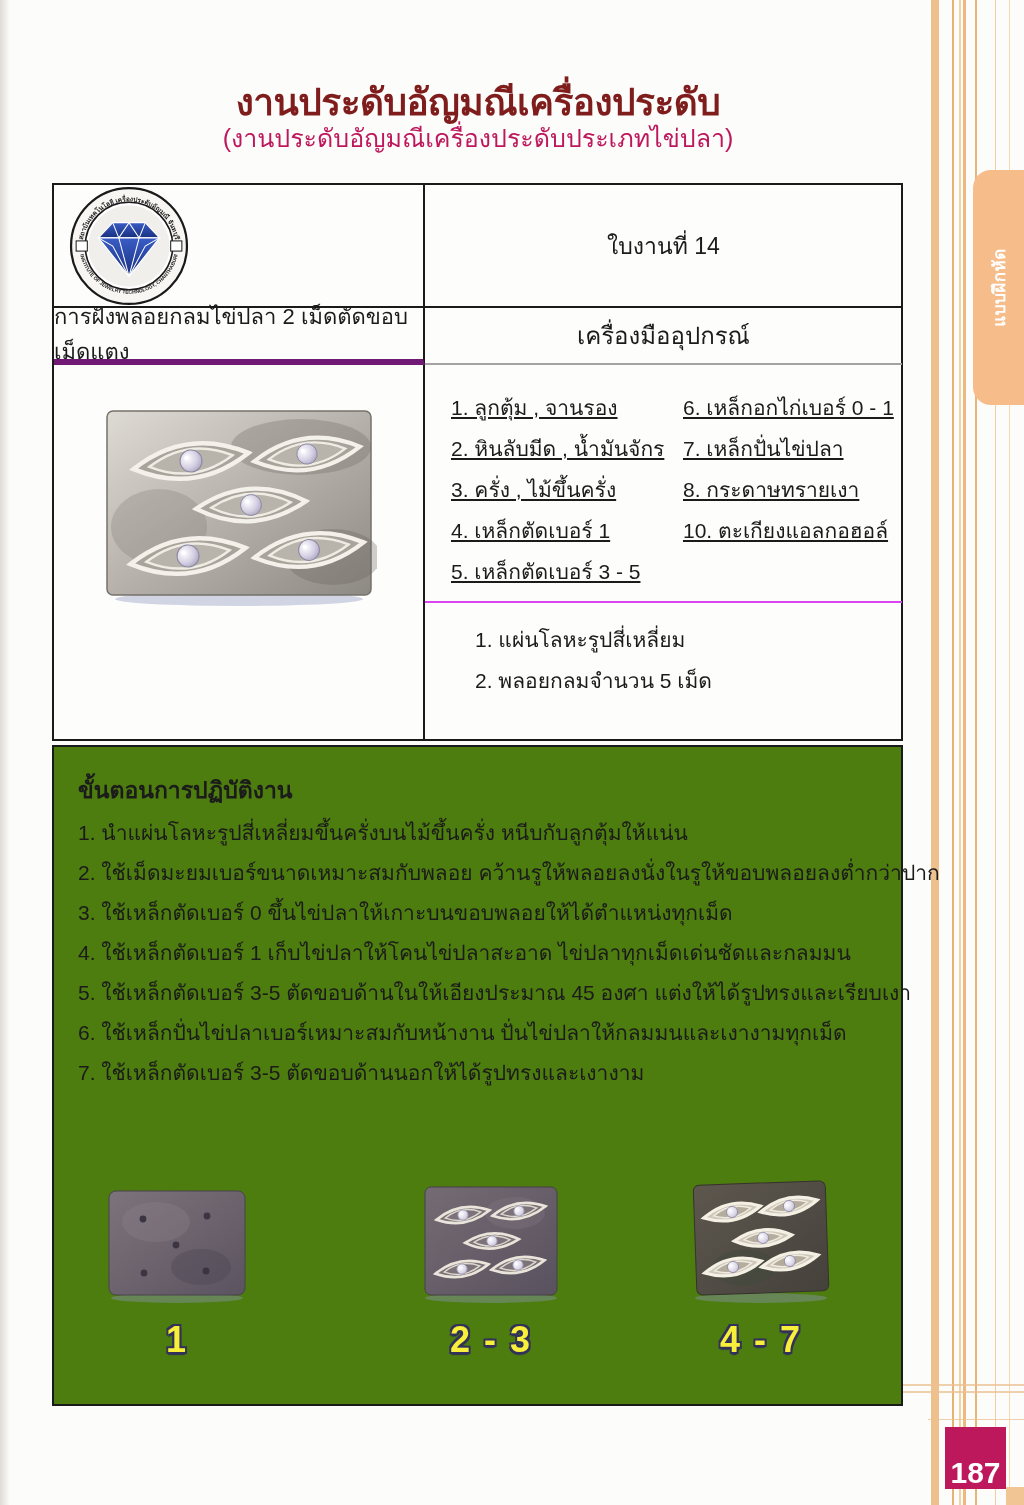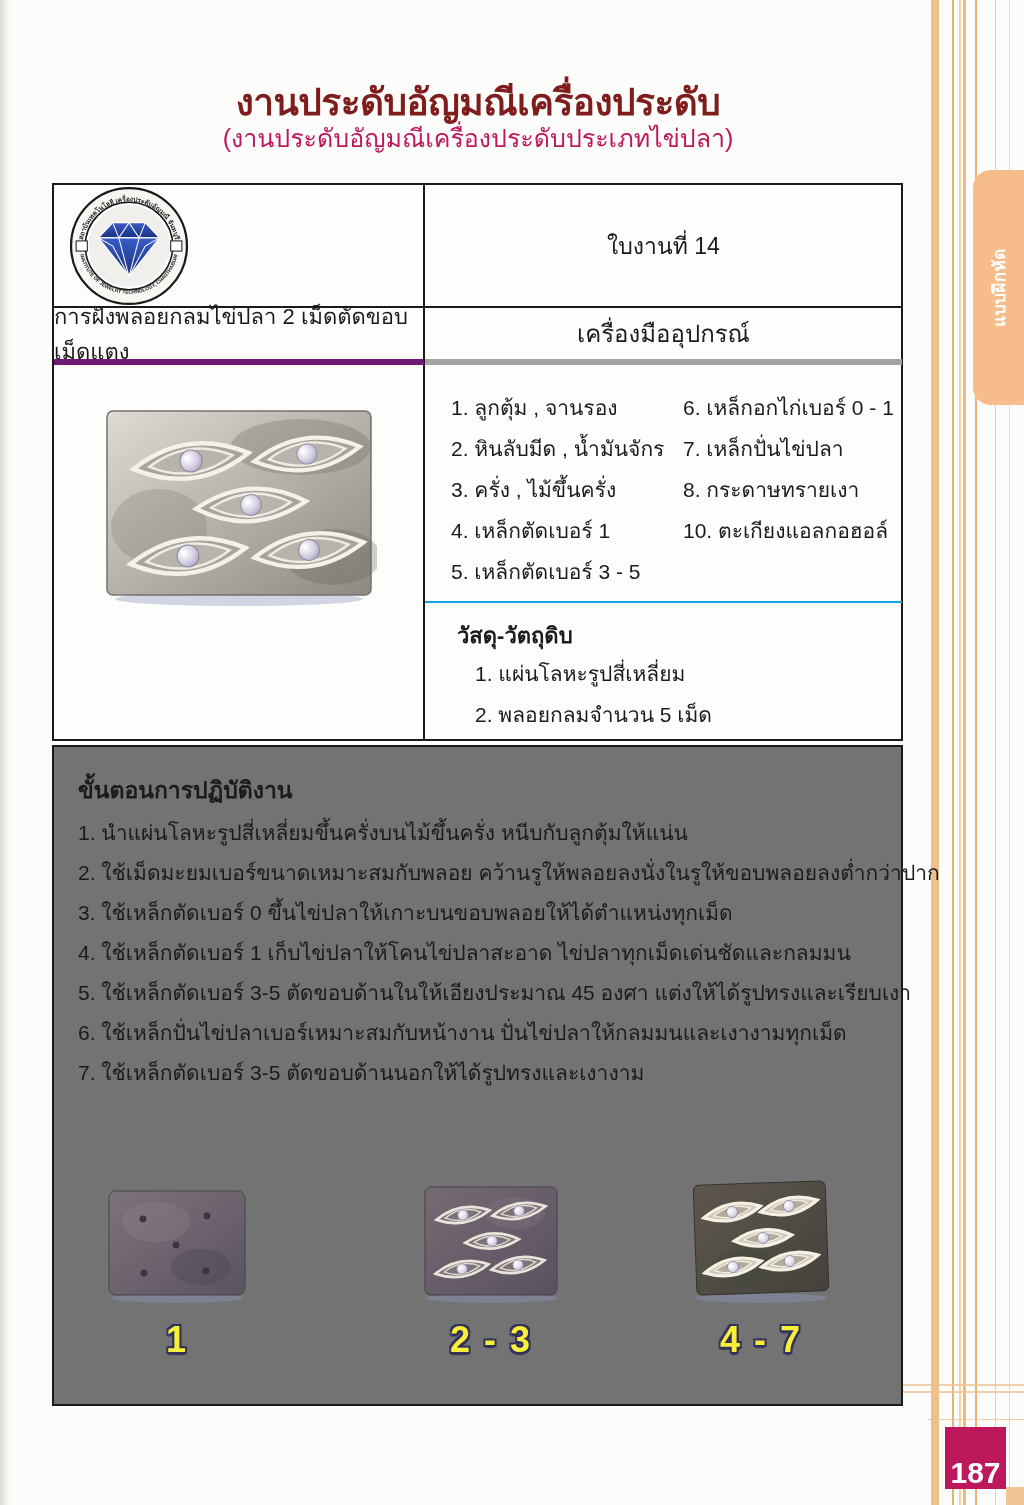--- a/index.html
+++ b/index.html
@@ -43,36 +43,36 @@
   .ws-table{position:absolute;left:52px;top:183px;width:851px;height:558px;
     border:2px solid #1a1a1a;box-sizing:border-box;display:grid;
     grid-template-columns:371px 1fr;grid-template-rows:123px 57px 238px 1fr;background:#fdfdfb;}
   .cell{box-sizing:border-box;}
   .cell-logo{grid-column:1;grid-row:1;border-right:2px solid #1a1a1a;border-bottom:2px solid #1a1a1a;
     display:flex;align-items:center;justify-content:flex-start;padding-left:14px;}
   .cell-sheetno{grid-column:2;grid-row:1;border-bottom:2px solid #1a1a1a;
     display:flex;align-items:center;justify-content:center;font-size:23px;}
   .cell-task{grid-column:1;grid-row:2;border-right:2px solid #1a1a1a;border-bottom:6px solid #701a75;
     display:flex;align-items:center;justify-content:center;font-size:22px;}
-  .cell-toolshead{grid-column:2;grid-row:2;border-bottom:6px solid #a3a3a3;
+  .cell-toolshead{grid-column:2;grid-row:2;border-bottom:2px solid #a3a3a3;
     display:flex;align-items:center;justify-content:center;font-size:24px;}
   .cell-photo{grid-column:1;grid-row:3 / span 2;border-right:2px solid #1a1a1a;
     display:flex;justify-content:center;padding-top:42px;}
-  .cell-tools{grid-column:2;grid-row:3;border-bottom:2px solid #0ea5e9;padding:22px 8px 0 26px;}
+  .cell-tools{grid-column:2;grid-row:3;border-bottom:2px solid #d946ef;padding:22px 8px 0 26px;text-decoration:underline;}
   .cell-materials{grid-column:2;grid-row:4;padding:16px 8px 0 32px;}
 
   .tools-grid{display:grid;grid-template-columns:232px 1fr;}
   .tools-grid div{font-size:21px;line-height:41px;white-space:nowrap;}
 
   .materials-title{font-size:22px;font-weight:bold;line-height:34px;}
   .materials-item{font-size:21px;line-height:41px;padding-left:18px;}
 
   
   .proc-box{position:absolute;left:52px;top:745px;width:851px;height:661px;
-    border:2px solid #1a1a1a;box-sizing:border-box;background:#737373;padding:26px 24px 0 24px;}
+    border:2px solid #1a1a1a;box-sizing:border-box;background:#4d7c0f;padding:26px 24px 0 24px;}
   .proc-header{font-size:23px;font-weight:bold;line-height:34px;margin-bottom:6px;}
   .proc-line{font-size:21px;line-height:40px;white-space:nowrap;}
   .proc-line.cont{padding-left:22px;}
 
   
   .figure{position:absolute;width:170px;text-align:center;}
   .fig-1{left:38px;top:440px;}
   .fig-2{left:352px;top:436px;}
   .fig-3{left:622px;top:430px;}
   .fig-label{margin-top:10px;font-size:36px;font-weight:bold;color:#f8ef3b;letter-spacing:2px;
@@ -187,21 +187,20 @@
         <div>
           <div>6. เหล็กอกไก่เบอร์ 0 - 1</div>
           <div>7. เหล็กปั่นไข่ปลา</div>
           <div>8. กระดาษทรายเงา</div>
           <div>10. ตะเกียงแอลกอฮอล์</div>
         </div>
       </div>
     </div>
 
     <div class="cell cell-materials">
-      <div class="materials-title">วัสดุ-วัตถุดิบ</div>
       <div class="materials-item">1. แผ่นโลหะรูปสี่เหลี่ยม</div>
       <div class="materials-item">2. พลอยกลมจำนวน 5 เม็ด</div>
     </div>
   </div>
 
   <div class="proc-box">
     <div class="proc-header">ขั้นตอนการปฏิบัติงาน</div>
     <div class="proc-line">1. นำแผ่นโลหะรูปสี่เหลี่ยมขึ้นครั่งบนไม้ขึ้นครั่ง หนีบกับลูกตุ้มให้แน่น</div>
     <div class="proc-line">2. ใช้เม็ดมะยมเบอร์ขนาดเหมาะสมกับพลอย คว้านรูให้พลอยลงนั่งในรูให้ขอบพลอยลงต่ำกว่าปาก</div>
     <div class="proc-line">3. ใช้เหล็กตัดเบอร์ 0 ขึ้นไข่ปลาให้เกาะบนขอบพลอยให้ได้ตำแหน่งทุกเม็ด</div>

